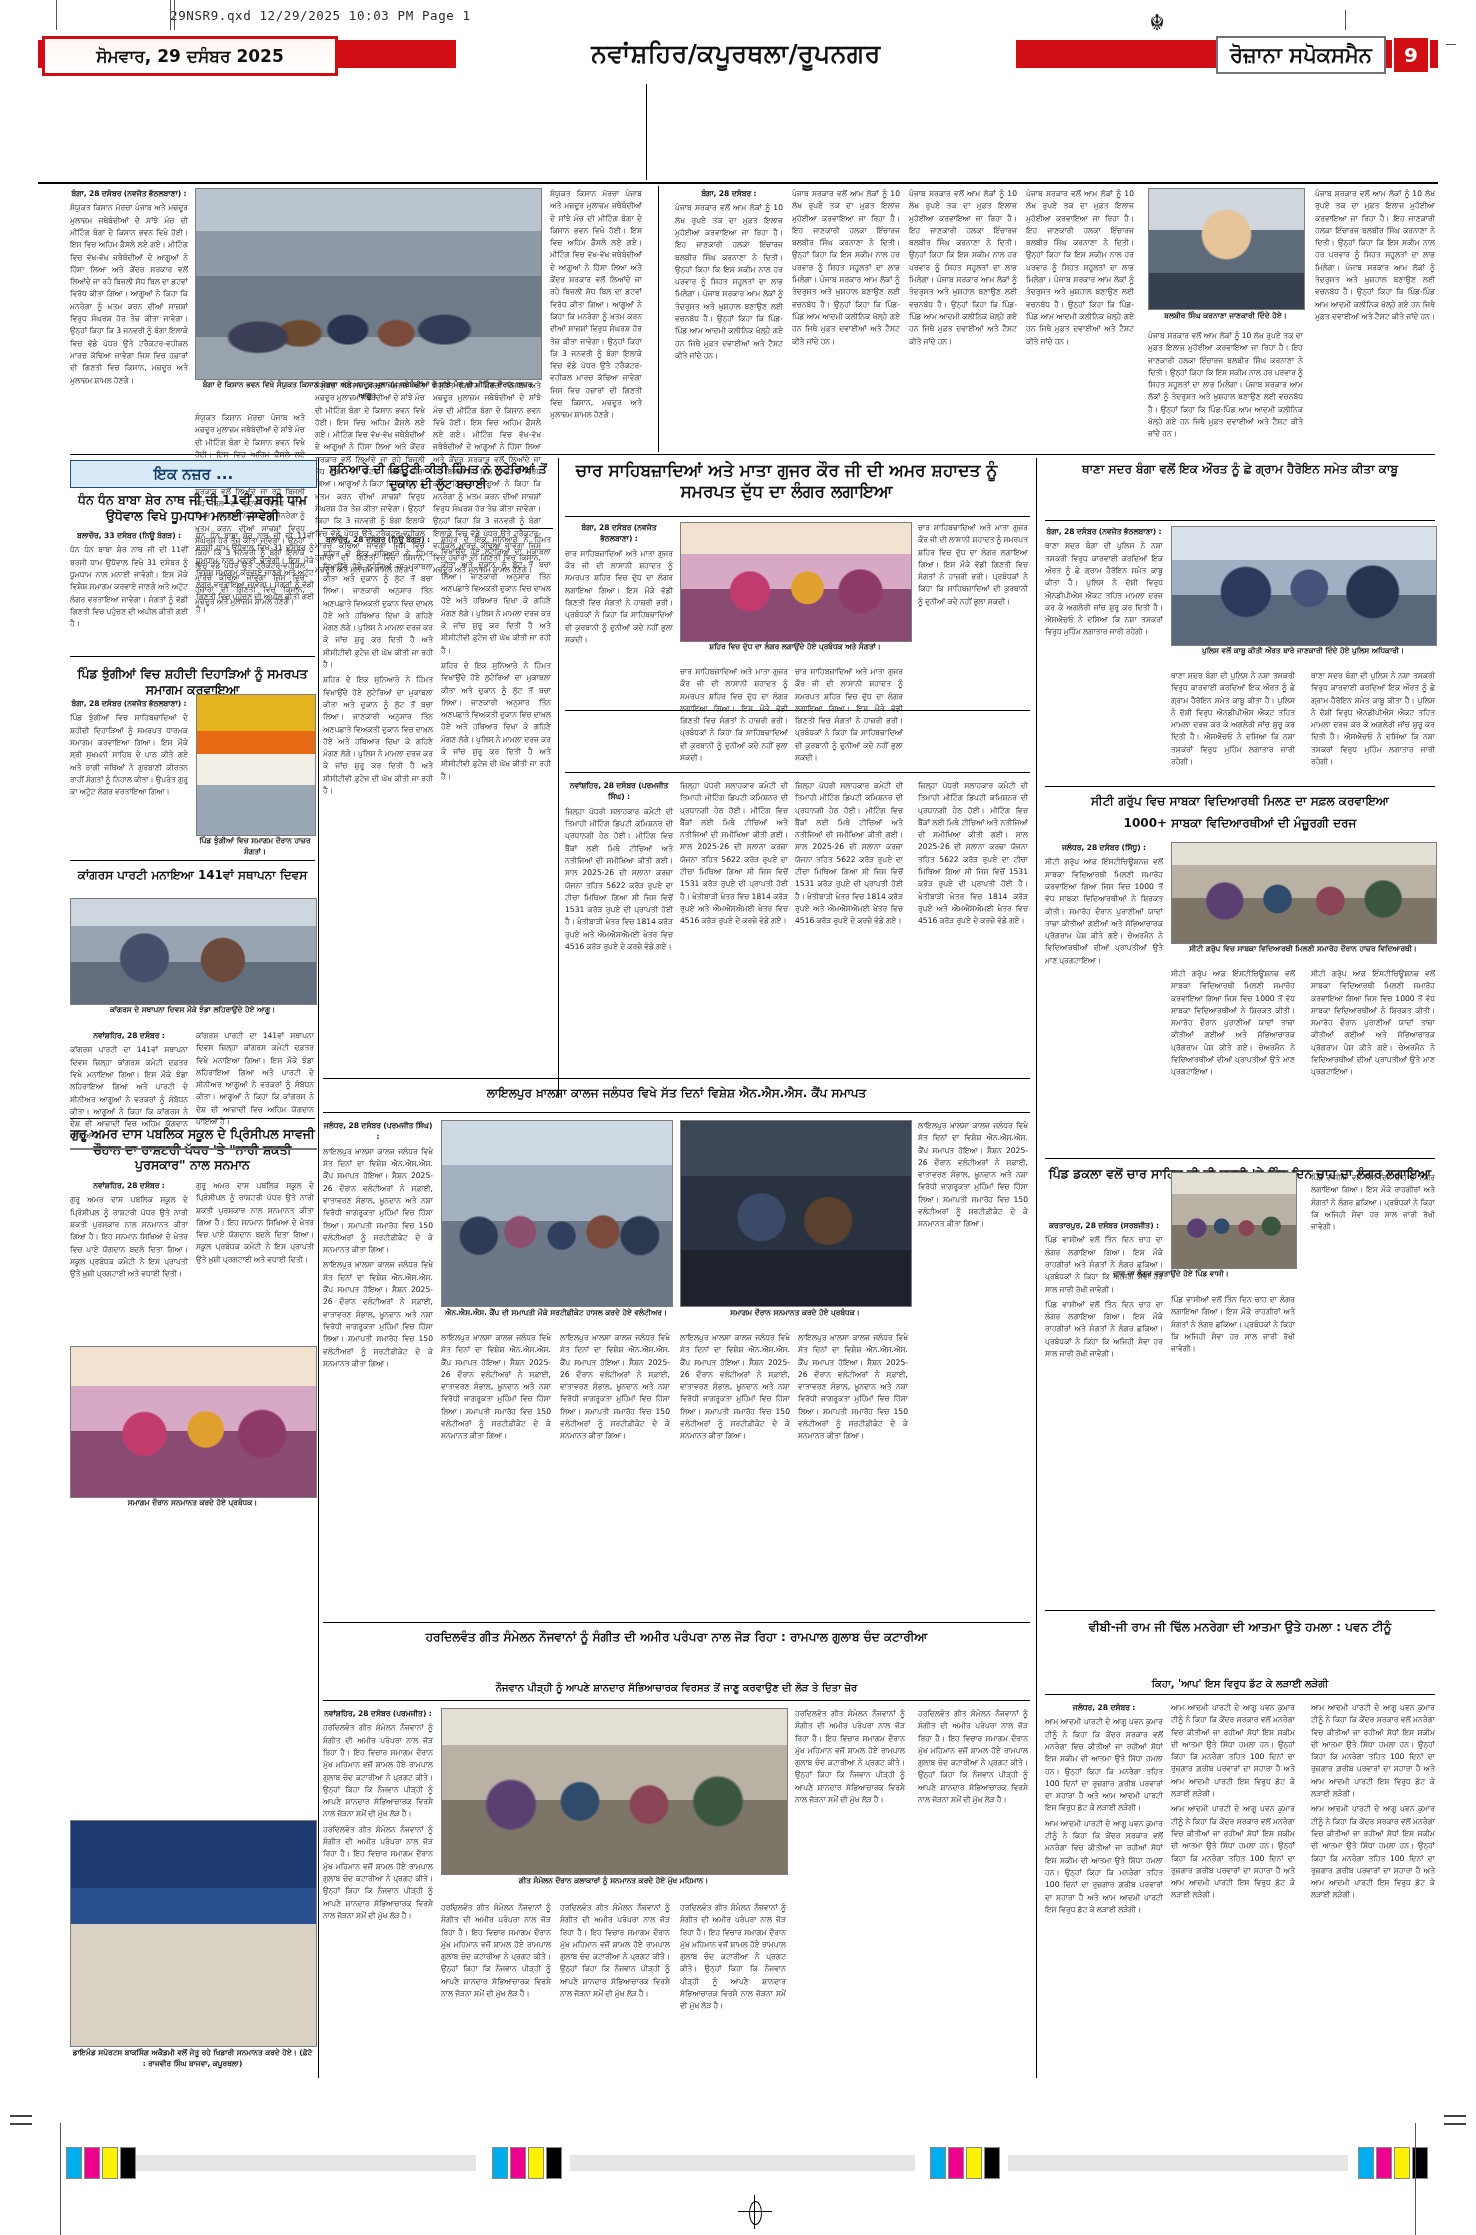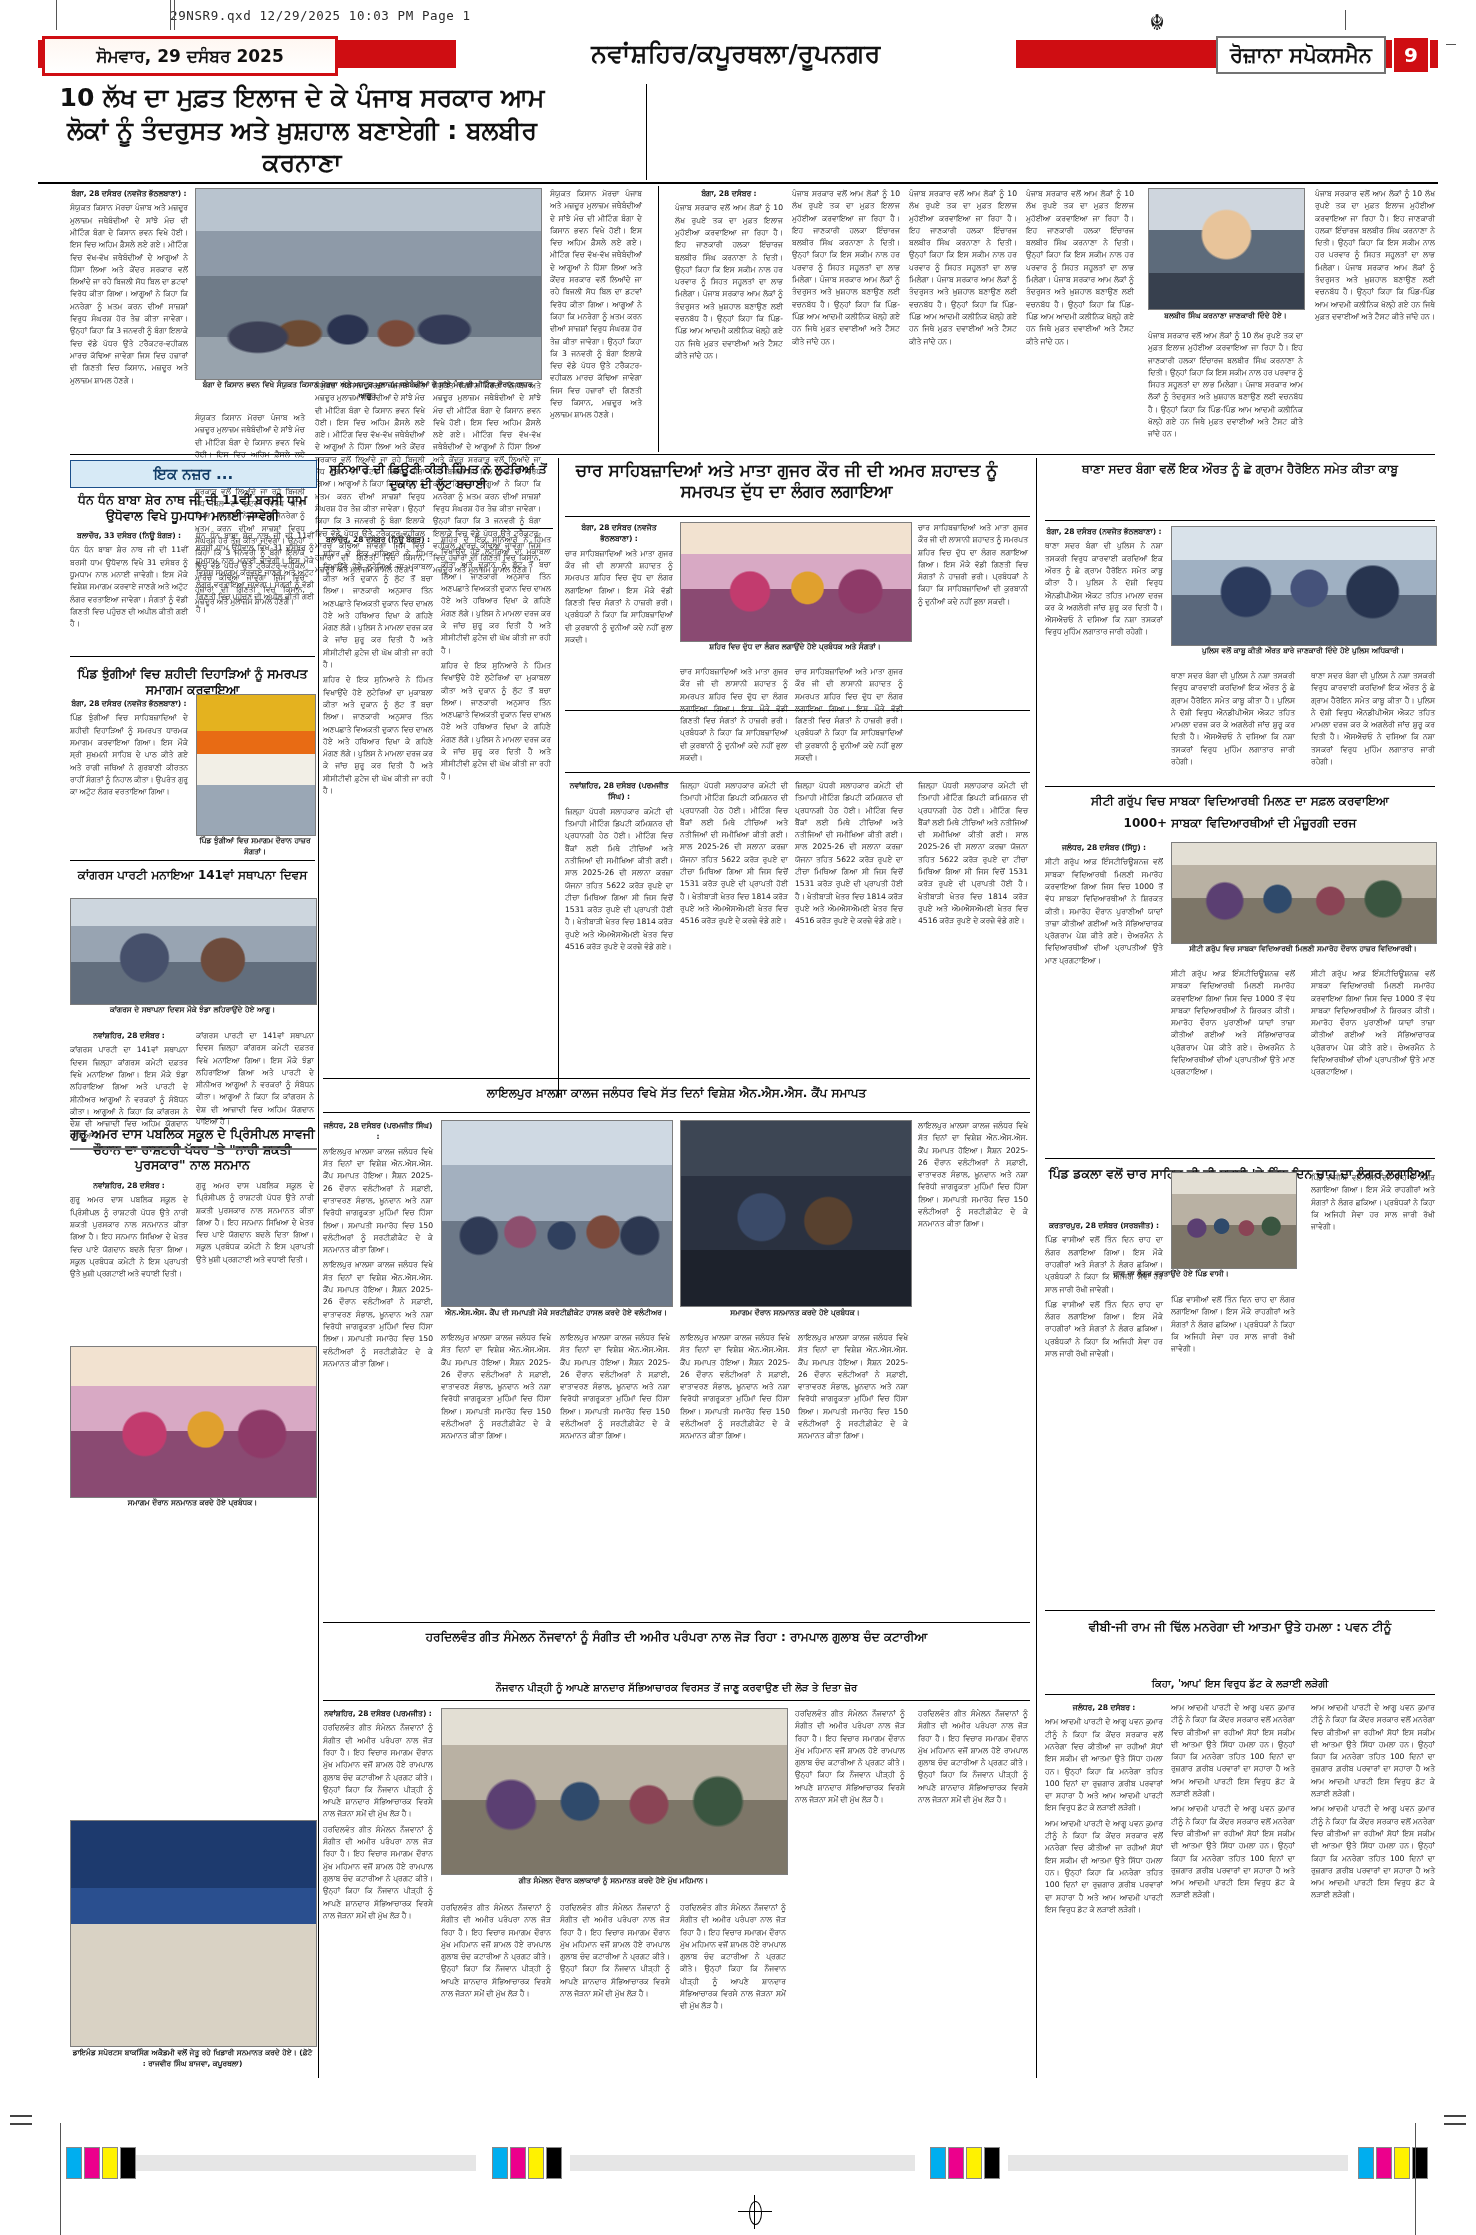--- a/index.html
+++ b/index.html
@@ -214,23 +214,20 @@
     <div class="mh-title">
       <span>ਰੋਜ਼ਾਨਾ ਸਪੋਕਸਮੈਨ</span>
     </div>
     <div class="mh-pageno">
       <span>9</span>
     </div>
   </div>
 
   <div class="lead">
     <div class="lead-row">
-      <div class="lead-right">
-        <h1 class="hl-r">10 ਲੱਖ ਦਾ ਮੁਫ਼ਤ ਇਲਾਜ ਦੇ ਕੇ ਪੰਜਾਬ ਸਰਕਾਰ ਆਮ ਲੋਕਾਂ ਨੂੰ ਤੰਦਰੁਸਤ ਅਤੇ ਖ਼ੁਸ਼ਹਾਲ ਬਣਾਏਗੀ : ਬਲਬੀਰ ਕਰਨਾਣਾ</h1>
-      </div>
     </div>
   </div>
   <div class="hrule2" style="left:8px;top:152px;width:1400px;"></div>
   <div class="vrule" style="left:616px;top:54px;height:96px;"></div>
 
   <div class="col body-txt" style="left:40px;top:158px;width:118px;height:258px;">
     <p class="dateline">ਬੰਗਾ, 28 ਦਸੰਬਰ (ਨਵਜੋਤ ਭੱਠਲਬਾਣਾ) :</p>
     <p>ਸੰਯੁਕਤ ਕਿਸਾਨ ਮੋਰਚਾ ਪੰਜਾਬ ਅਤੇ ਮਜ਼ਦੂਰ ਮੁਲਾਜ਼ਮ ਜਥੇਬੰਦੀਆਂ ਦੇ ਸਾਂਝੇ ਮੰਚ ਦੀ ਮੀਟਿੰਗ ਬੰਗਾ ਦੇ ਕਿਸਾਨ ਭਵਨ ਵਿਖੇ ਹੋਈ। ਇਸ ਵਿਚ ਅਹਿਮ ਫ਼ੈਸਲੇ ਲਏ ਗਏ। ਮੀਟਿੰਗ ਵਿਚ ਵੱਖ-ਵੱਖ ਜਥੇਬੰਦੀਆਂ ਦੇ ਆਗੂਆਂ ਨੇ ਹਿੱਸਾ ਲਿਆ ਅਤੇ ਕੇਂਦਰ ਸਰਕਾਰ ਵਲੋਂ ਲਿਆਂਦੇ ਜਾ ਰਹੇ ਬਿਜਲੀ ਸੋਧ ਬਿਲ ਦਾ ਡਟਵਾਂ ਵਿਰੋਧ ਕੀਤਾ ਗਿਆ। ਆਗੂਆਂ ਨੇ ਕਿਹਾ ਕਿ ਮਨਰੇਗਾ ਨੂੰ ਖ਼ਤਮ ਕਰਨ ਦੀਆਂ ਸਾਜ਼ਸ਼ਾਂ ਵਿਰੁਧ ਸੰਘਰਸ਼ ਹੋਰ ਤੇਜ਼ ਕੀਤਾ ਜਾਵੇਗਾ। ਉਨ੍ਹਾਂ ਕਿਹਾ ਕਿ 3 ਜਨਵਰੀ ਨੂੰ ਬੰਗਾ ਇਲਾਕੇ ਵਿਚ ਵੱਡੇ ਪੱਧਰ ਉਤੇ ਟਰੈਕਟਰ-ਵਹੀਕਲ ਮਾਰਚ ਕੱਢਿਆ ਜਾਵੇਗਾ ਜਿਸ ਵਿਚ ਹਜ਼ਾਰਾਂ ਦੀ ਗਿਣਤੀ ਵਿਚ ਕਿਸਾਨ, ਮਜ਼ਦੂਰ ਅਤੇ ਮੁਲਾਜ਼ਮ ਸ਼ਾਮਲ ਹੋਣਗੇ।</p>
   </div>
 

